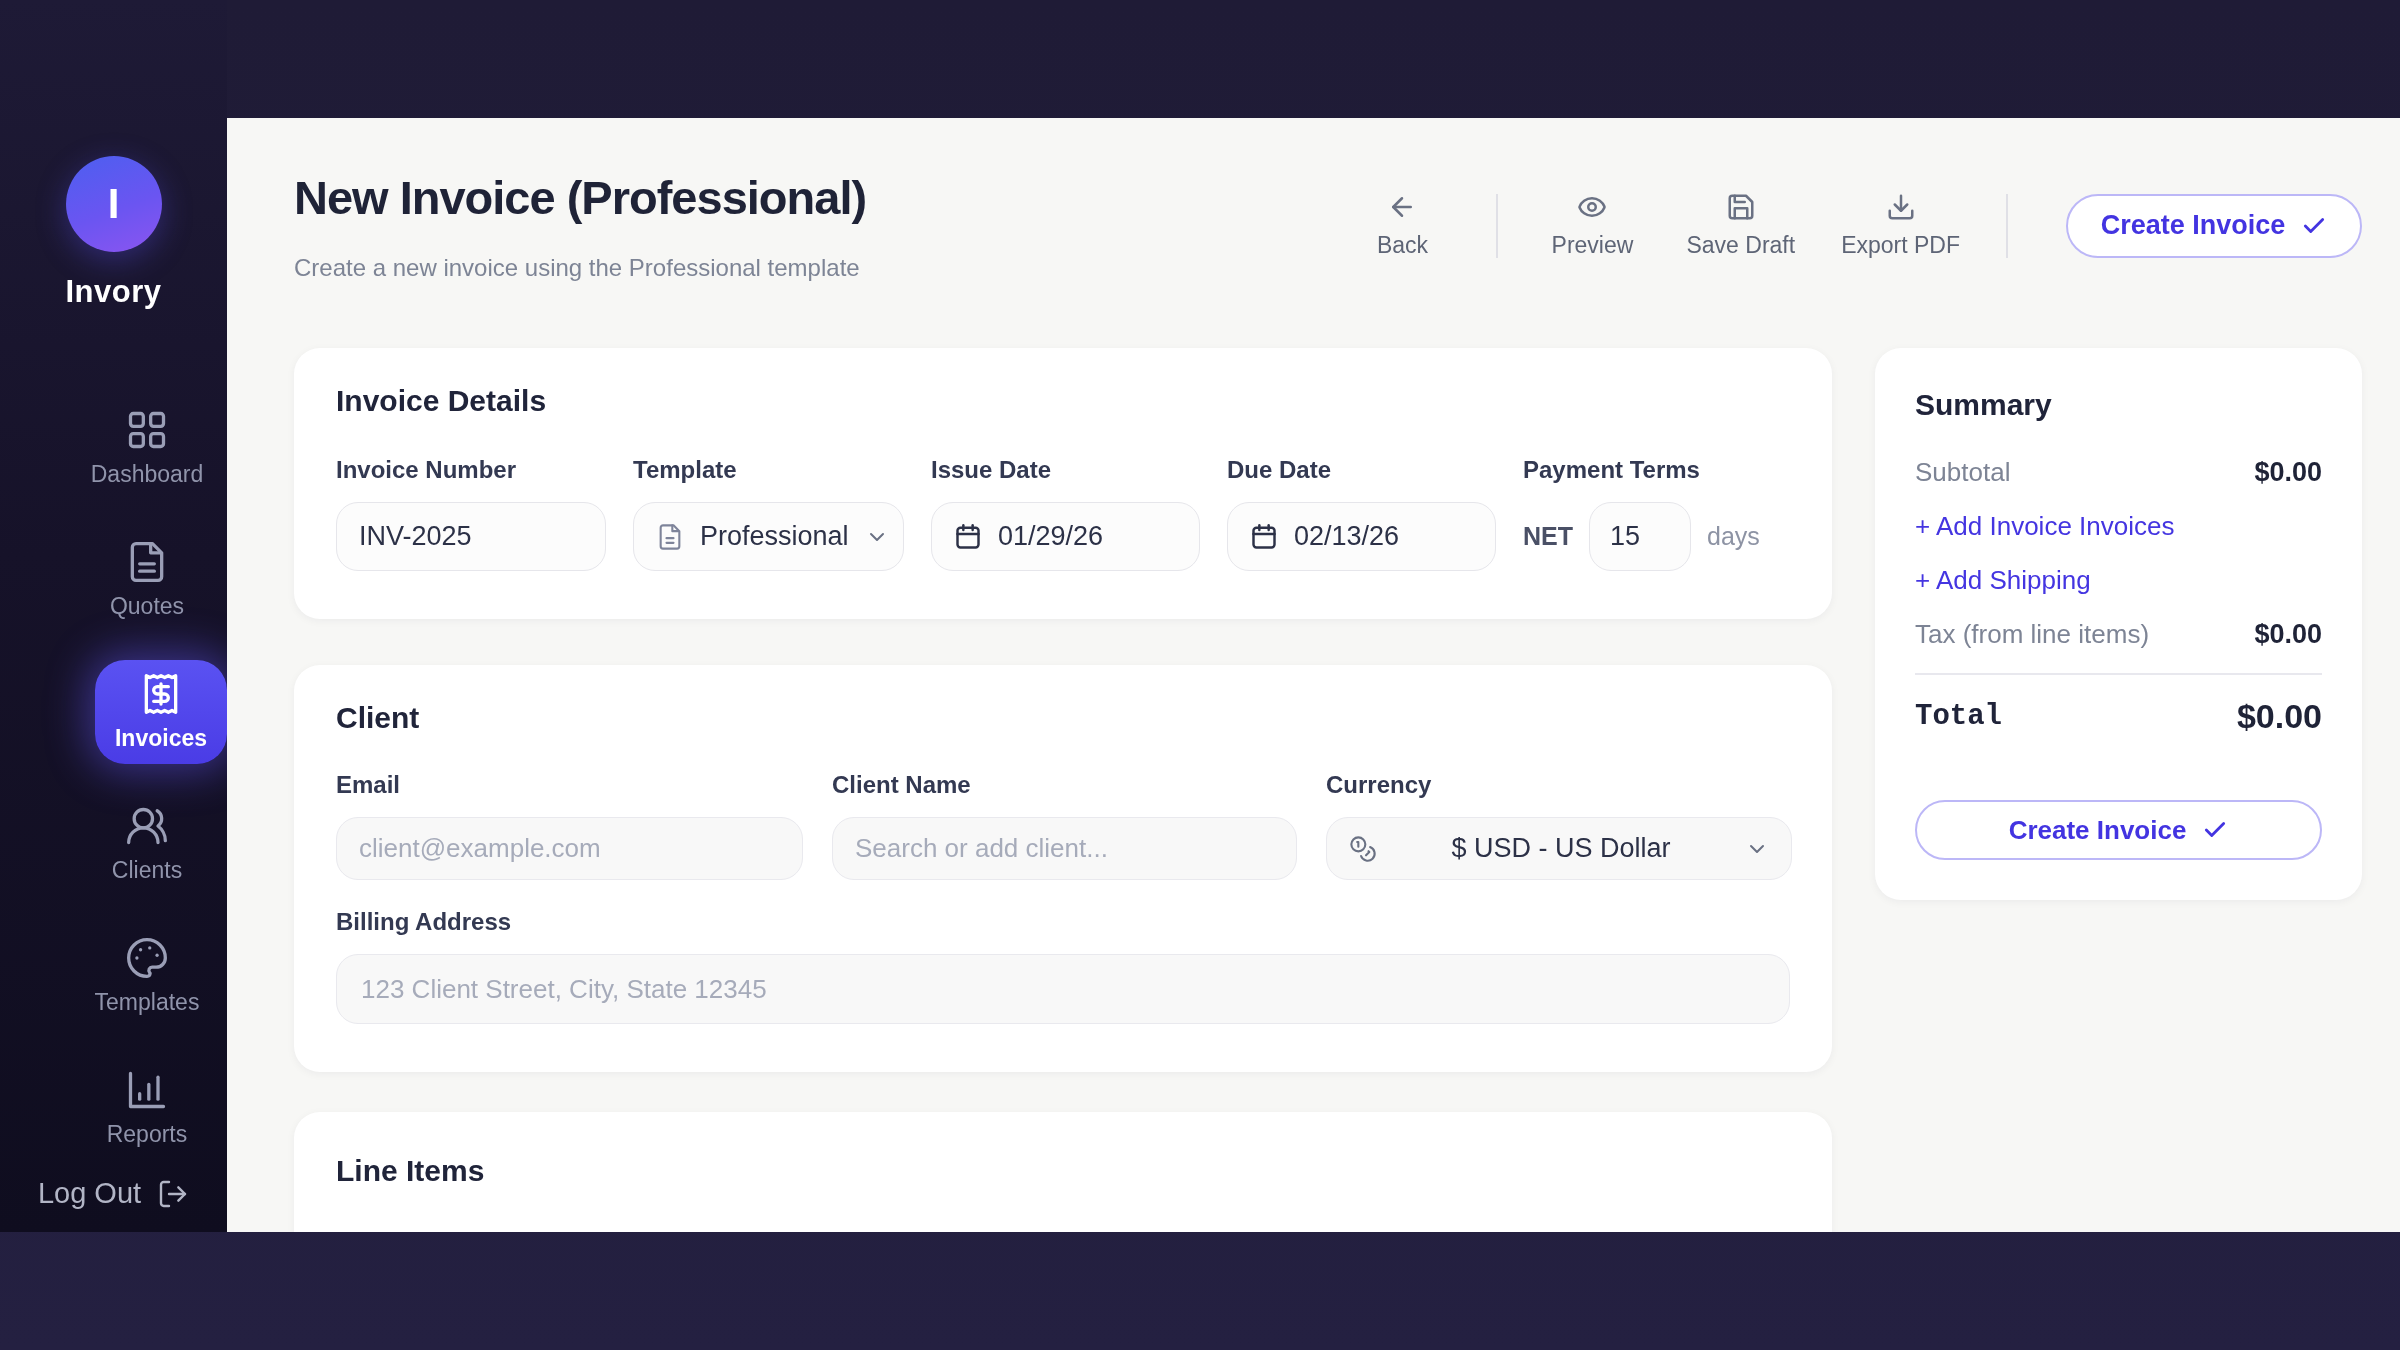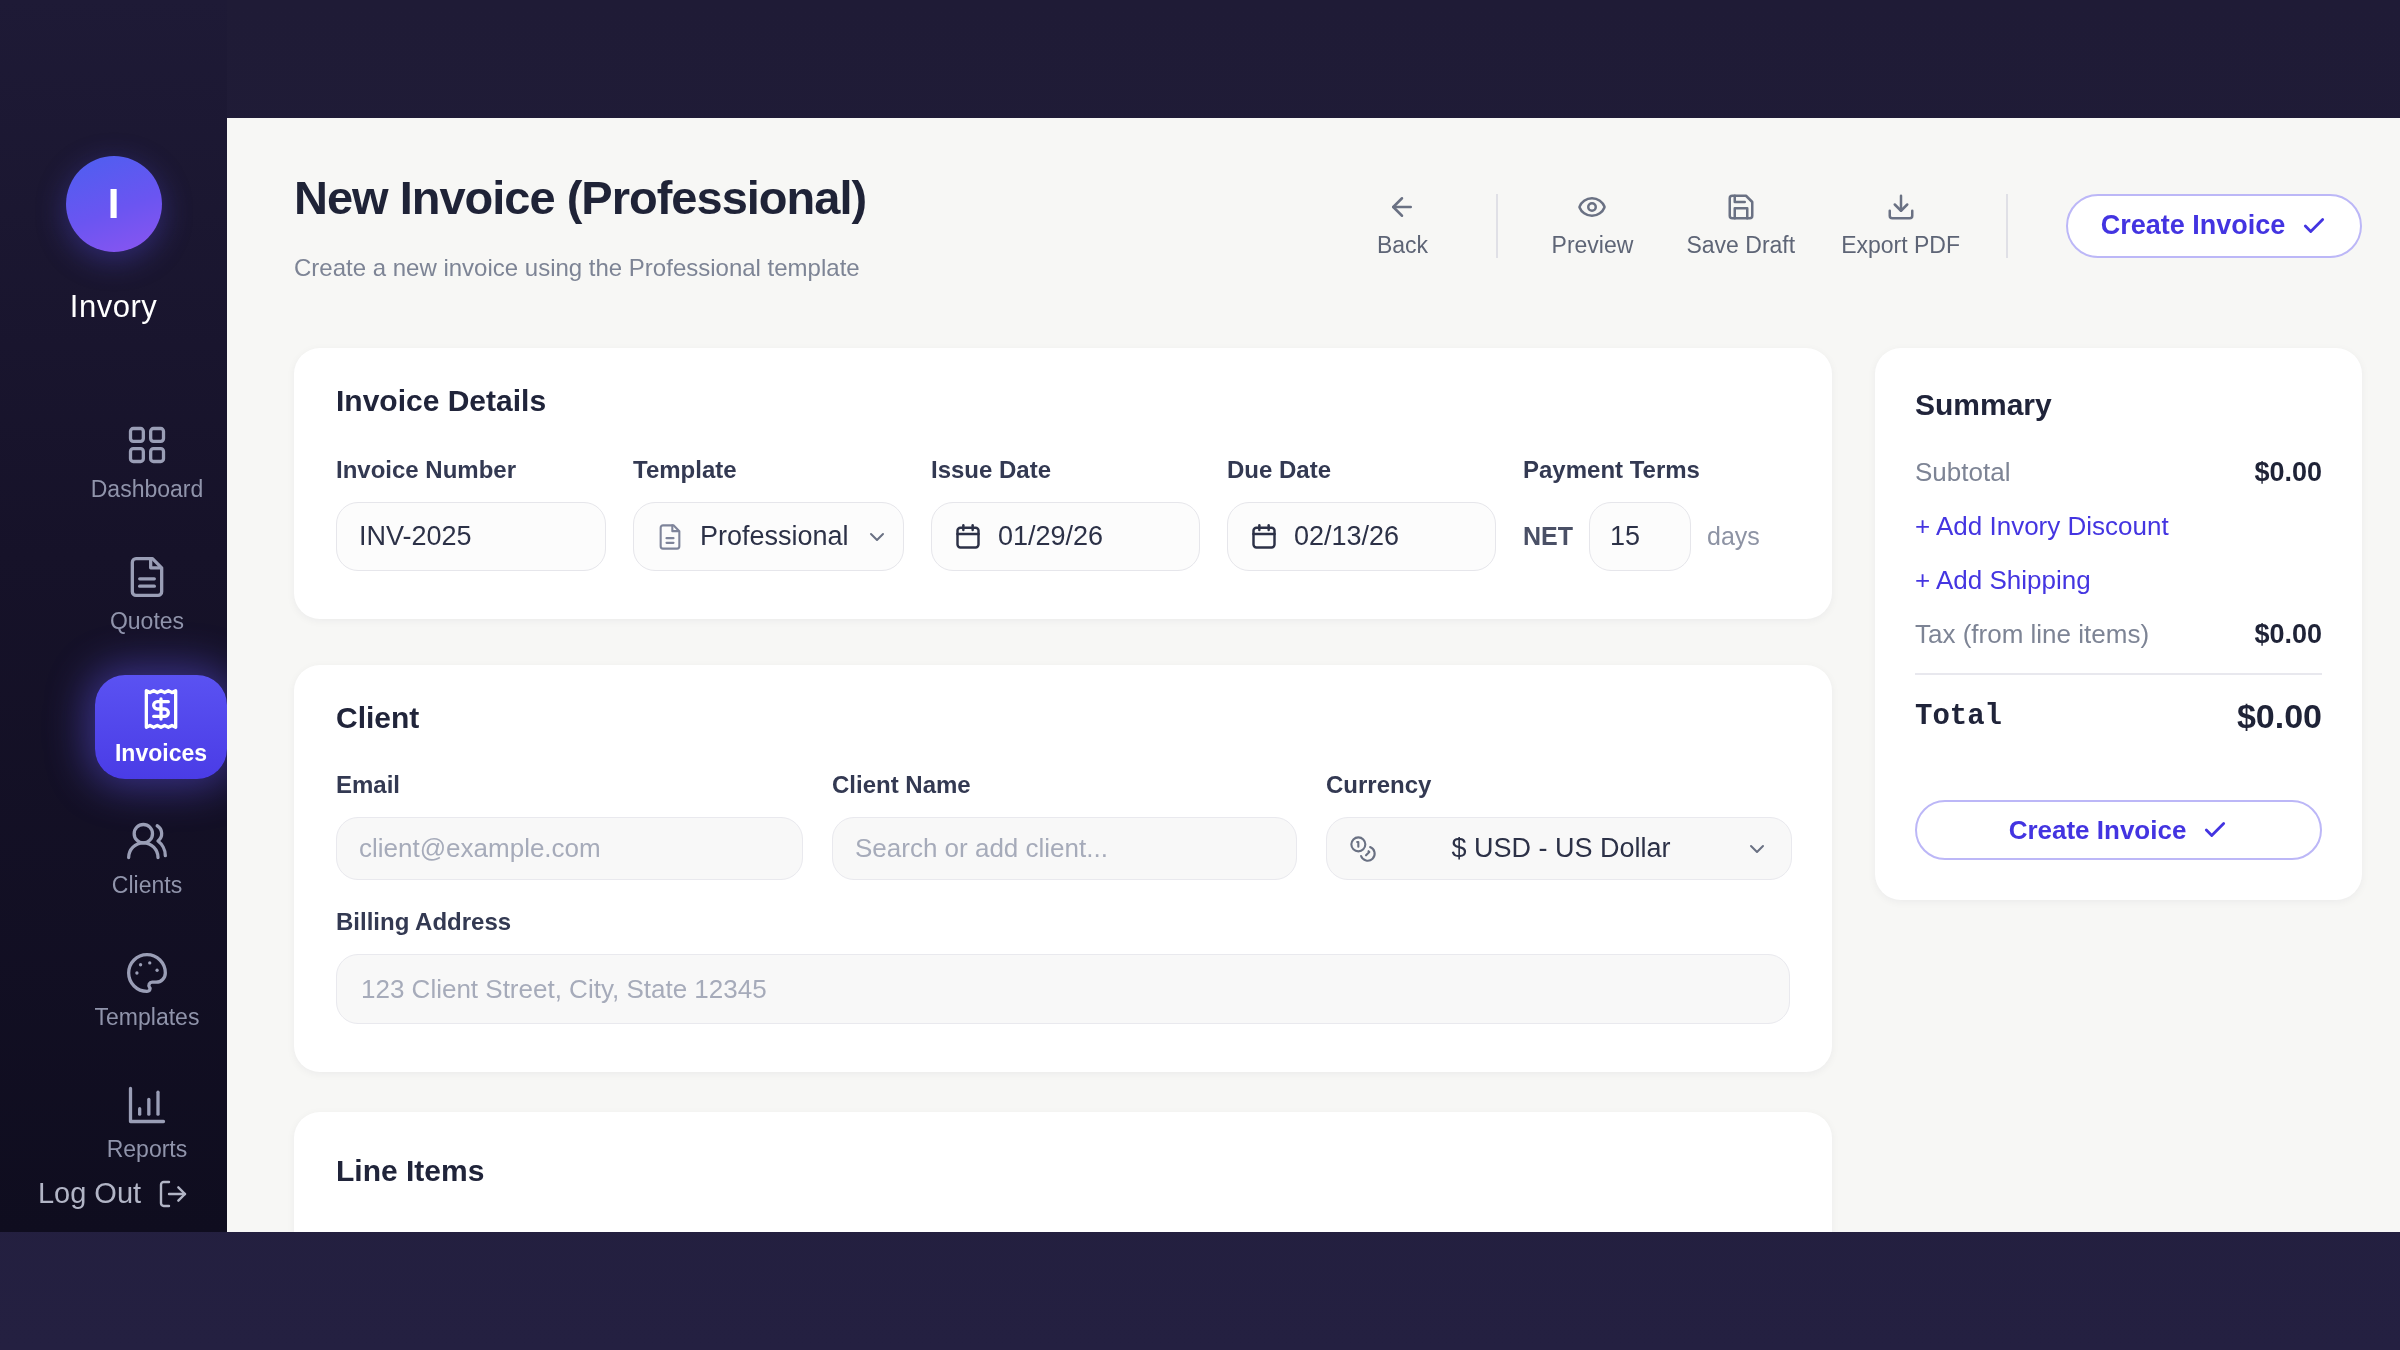--- a/index.html
+++ b/index.html
@@ -17,21 +17,21 @@
     background:linear-gradient(180deg,#1e1a36 0%,#161229 45%,#0f0d1f 100%);
     display:flex; flex-direction:column; align-items:center;
   }
   .logo{
     margin-top:156px; width:96px; height:96px; border-radius:50%;
     background:linear-gradient(160deg,#4f5ef0 5%,#6a55f1 55%,#8b55f0 100%);
     display:flex; align-items:center; justify-content:center;
     color:#fff; font-size:42px; font-weight:700;
     box-shadow:0 8px 30px rgba(90,80,240,.35);
   }
-  .brand{ margin-top:37px; color:#fff; font-size:31px; font-weight:400; letter-spacing:.5px; }
+  .brand{ margin-top:22px; color:#fff; font-size:31px; font-weight:700; letter-spacing:.5px; }
   .nav{ margin-top:72px; width:100%; display:flex; flex-direction:column; align-items:flex-end; }
   .nav-item{
     width:160px; height:132px; display:flex; flex-direction:column;
     align-items:center; justify-content:center; gap:9px; cursor:pointer;
   }
   .nav-item .nicon{ color:#9a9eb6; }
   .nav-item .nlabel{ color:#9094ab; font-size:23px; }
   .nav-item.active{
     width:132px; height:104px; margin:14px 0;
     border-radius:30px;
@@ -404,21 +404,21 @@
       </section>
     </div>
 
     <div class="col-right">
       <section class="card summary">
         <h2>Summary</h2>
         <div class="srow">
           <span class="slabel">Subtotal</span>
           <span class="svalue">$0.00</span>
         </div>
-        <div class="slink">+ Add Invory Discount</div>
+        <div class="slink">+ Add Invoice Invoices</div>
         <div class="slink">+ Add Shipping</div>
         <div class="srow">
           <span class="slabel">Tax (from line items)</span>
           <span class="svalue">$0.00</span>
         </div>
         <div class="sdivider"></div>
         <div class="trow">
           <span class="tlabel2">Total</span>
           <span class="tvalue">$0.00</span>
         </div>

